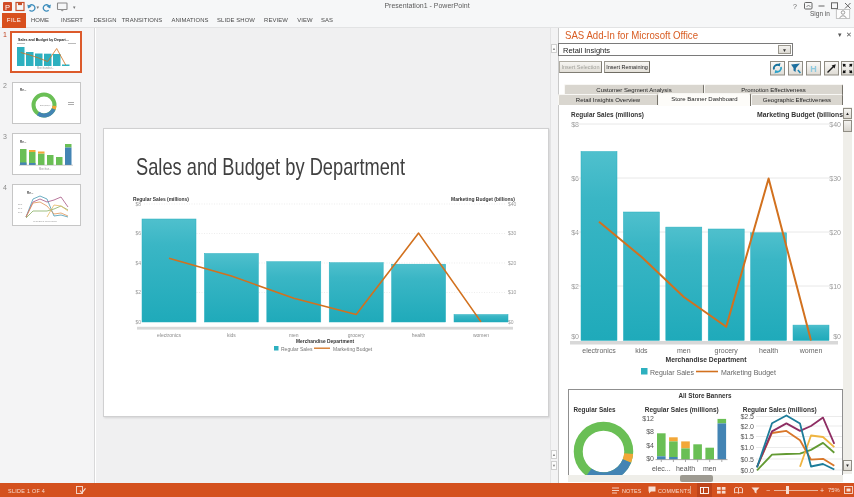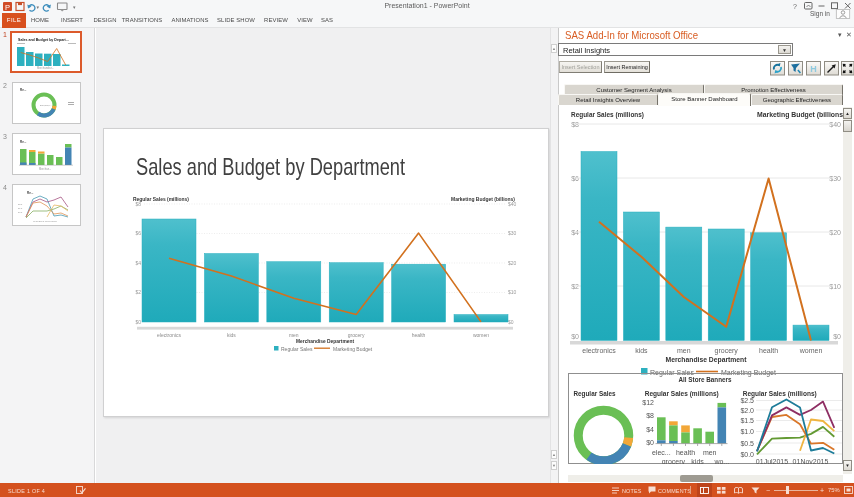--- a/index.html
+++ b/index.html
@@ -308,21 +308,21 @@
         <text x="253" y="247">women</text>
  </g>
  <text x="148" y="255.5" font-size="7.5" font-weight="bold" fill="#333" text-anchor="middle" textLength="81" lengthAdjust="spacingAndGlyphs">Merchandise Department</text>
  <rect x="83" y="262" width="6.5" height="6.5" fill="#2db0bf"></rect>
  <text x="92" y="268.5" font-size="7" fill="#666">Regular Sales</text>
  <line x1="138" y1="265.5" x2="160" y2="265.5" stroke="#d2711e" stroke-width="1.6"></line>
  <text x="163" y="268.5" font-size="7" fill="#666">Marketing Budget</text>
 </svg>
 </div>
 
-<div class="abs" id="banners" style="left:568px;top:373px">
+<div class="abs" id="banners" style="left:568px;top:389px">
 <svg width="275" height="91" viewBox="0 0 275 91">
  <rect x="0.5" y="0.5" width="274" height="90" fill="none" stroke="#8f8f8f"></rect>
  <text x="137" y="9" font-size="7.5" font-weight="bold" fill="#333" text-anchor="middle" textLength="53" lengthAdjust="spacingAndGlyphs">All Store Banners</text>
 
  <text x="5.5" y="23" font-size="7.5" font-weight="bold" fill="#333" textLength="42" lengthAdjust="spacingAndGlyphs">Regular Sales</text>
  <circle cx="35.5" cy="62.5" r="25.25" fill="none" stroke="#6abf55" stroke-width="9"></circle>
  <path d="M60.65 64.7 A 25.25 25.25 0 0 1 58.91 71.97" fill="none" stroke="#f2a738" stroke-width="9"></path>
  <path d="M58.91 71.97 A 25.25 25.25 0 0 1 21.01 83.18" fill="none" stroke="#4384b4" stroke-width="9"></path>
 
  <text x="76.7" y="23" font-size="7.5" font-weight="bold" fill="#333" textLength="74" lengthAdjust="spacingAndGlyphs">Regular Sales (millions)</text>

